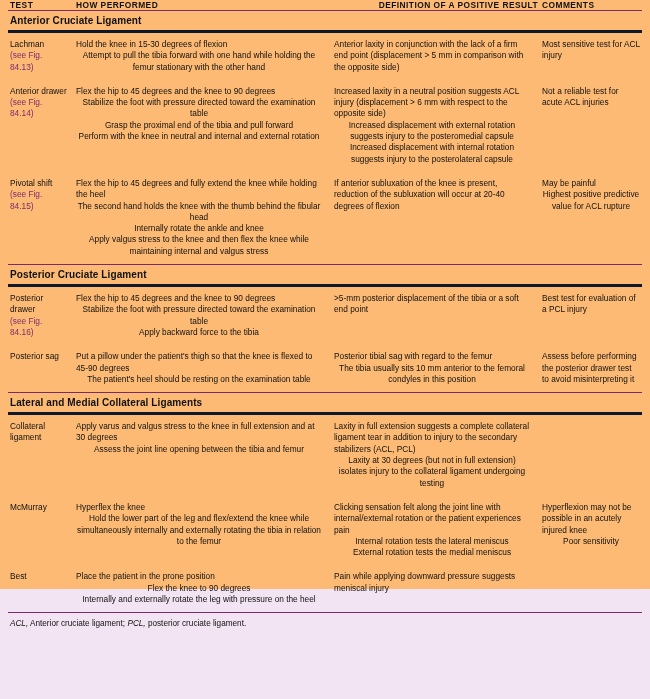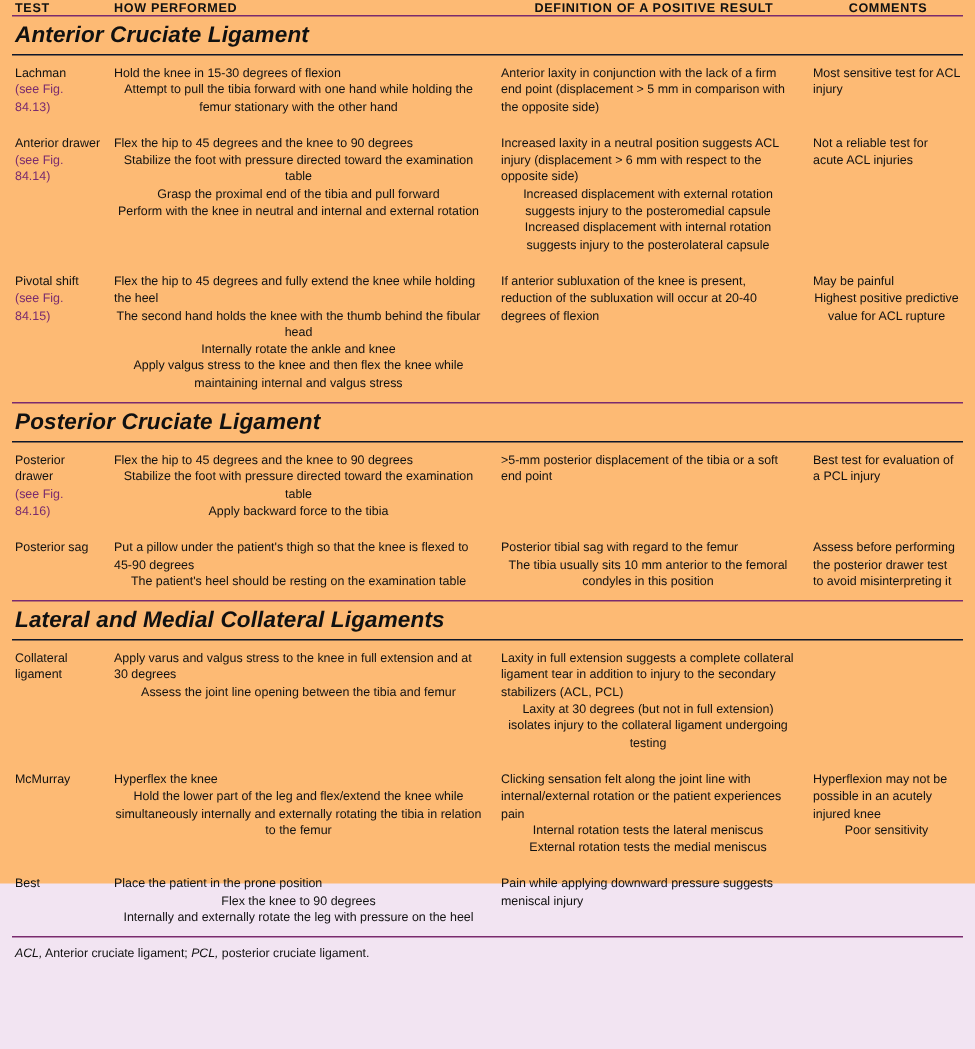--- a/index.html
+++ b/index.html
@@ -42,31 +42,30 @@
     font-size: 8.4px;
     font-weight: bold;
     letter-spacing: .45px;
     padding: 3px 6px 4px 0;
     border-bottom: 1.6px solid #7a2b6e;
     color: #111;
     text-transform: uppercase;
   }
   thead th.th-test { padding-left: 2px; }
   thead th.th-how { padding-left: 4px; }
-  thead th.th-def { text-align: center; padding-left: 4px; }
-  thead th.th-com { text-align: center; padding-left: 4px; }
+  thead th.th-def { text-align: right; padding-left: 4px; }
+  thead th.th-com { text-align: left; padding-left: 4px; }
 
   tr.section td {
     border-top: 1px solid #7a2b6e;
-    border-bottom: 1px solid #0f172a;
-    font-size: 15px;
+    border-bottom: 3px solid #0f172a;
+    font-size: 10px;
     font-weight: bold;
     padding: 4px 2px 4px 2px;
     letter-spacing: .1px;
-    font-style: italic;
   }
   tr.section.first td { border-top: none; }
 
   tr.datarow td {
     font-size: 8.3px;
     line-height: 11.3px;
     padding: 6px 6px 7px 0;
   }
   tr.datarow td.test {
     padding-left: 2px;

